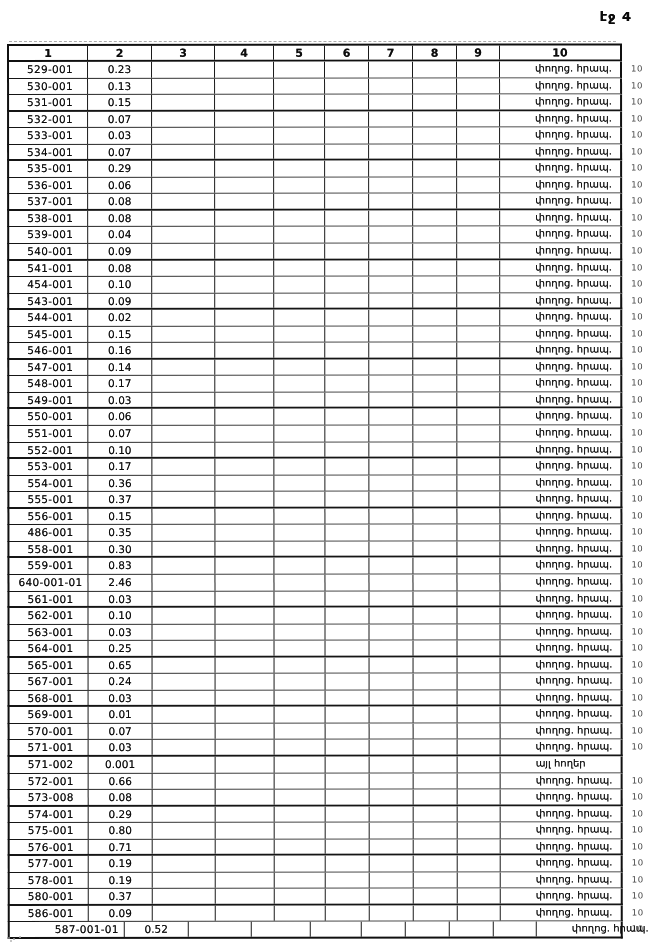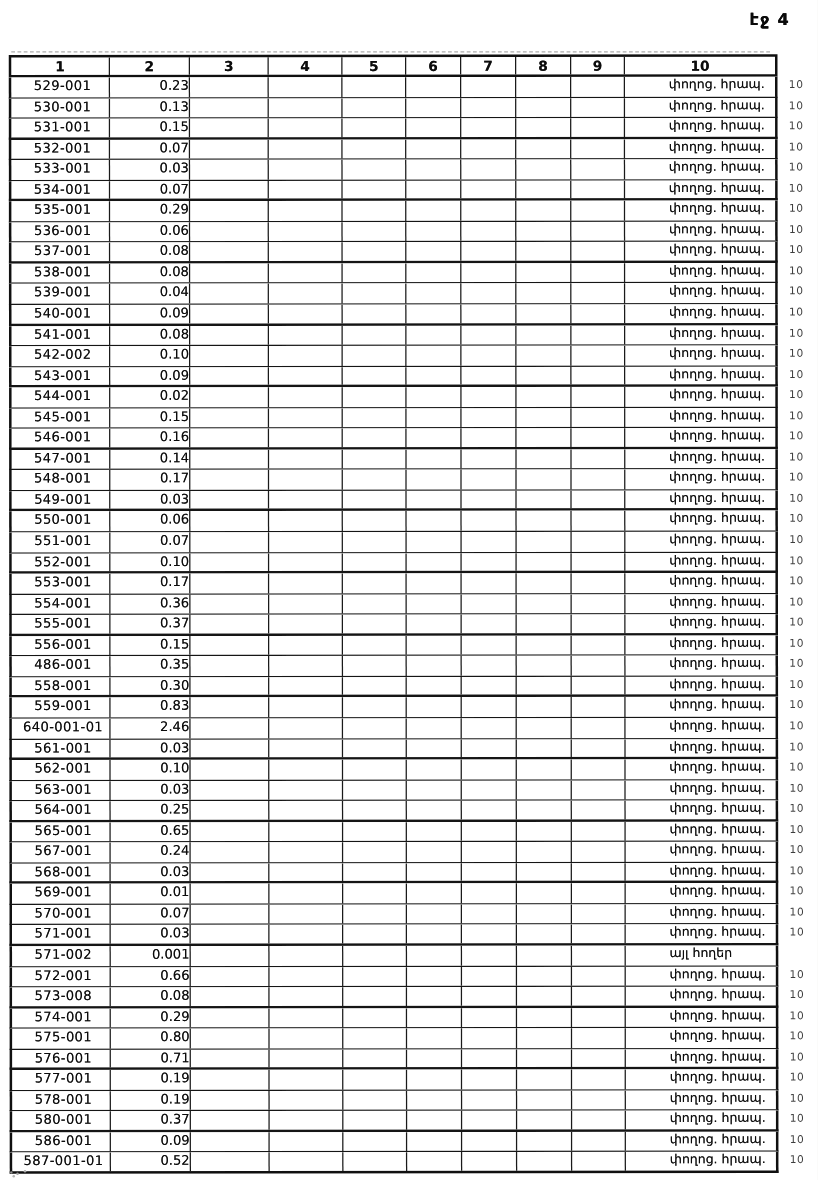--- a/index.html
+++ b/index.html
@@ -35,34 +35,34 @@
     border-right:2px solid #101010;
     border-bottom:1px solid #151515;
     background:#fff;
   }
   .row:nth-child(3n+1) .cells{border-bottom-width:2px;}
   .row.header .cells{
     height:18px;
     border-top:2px solid #101010;
     border-bottom:2px solid #101010;
   }
-  .row:last-child .cells{border-bottom:2px solid #101010;}
+  .row:last-child .cells{border-bottom:2px solid #101010;padding-left:36px;}
   .cell{
     box-sizing:border-box;
     border-right:1px solid #1a1a1a;
     font-size:10.5px;line-height:14.5px;
     white-space:nowrap;overflow:hidden;
     text-shadow:0 0 0.4px rgba(0,0,0,.65);
   }
   .cell:last-child{border-right:none;}
   .hcell{
     text-align:center;font-weight:bold;font-size:11px;line-height:15px;
   }
   .c-code{text-align:center;padding-left:4px;letter-spacing:.3px;}
-  .c-value{text-align:right;}
+  .c-value{text-align:center;}
   .c-cat{text-align:left;padding-left:3px;font-size:10px;margin-left:32px;}
   .note{
     width:38px;box-sizing:border-box;
     font-size:8.5px;line-height:15px;padding-left:9px;
     color:#1c1c1c;opacity:.85;letter-spacing:.5px;
   }
   .scan-noise{
     position:absolute;left:8px;top:937px;width:2px;height:2px;
     background:#8d8d8d;border-radius:50%;
     box-shadow:5px 1px 0 #a0a0a0, 11px -1px 0 #b0b0b0, 2px 3px 0 #b5b5b5;
@@ -297,21 +297,21 @@
         <div class="cell"></div>
         <div class="cell"></div>
         <div class="cell"></div>
         <div class="cell c-cat">փողոց. հրապ.</div>
       </div>
       <div class="note">10</div>
     </div>
 
     <div class="row">
       <div class="cells">
-        <div class="cell c-code">542-002</div>
+        <div class="cell c-code">454-001</div>
         <div class="cell c-value">0.10</div>
         <div class="cell"></div>
         <div class="cell"></div>
         <div class="cell"></div>
         <div class="cell"></div>
         <div class="cell"></div>
         <div class="cell"></div>
         <div class="cell"></div>
         <div class="cell c-cat">փողոց. հրապ.</div>
       </div>

